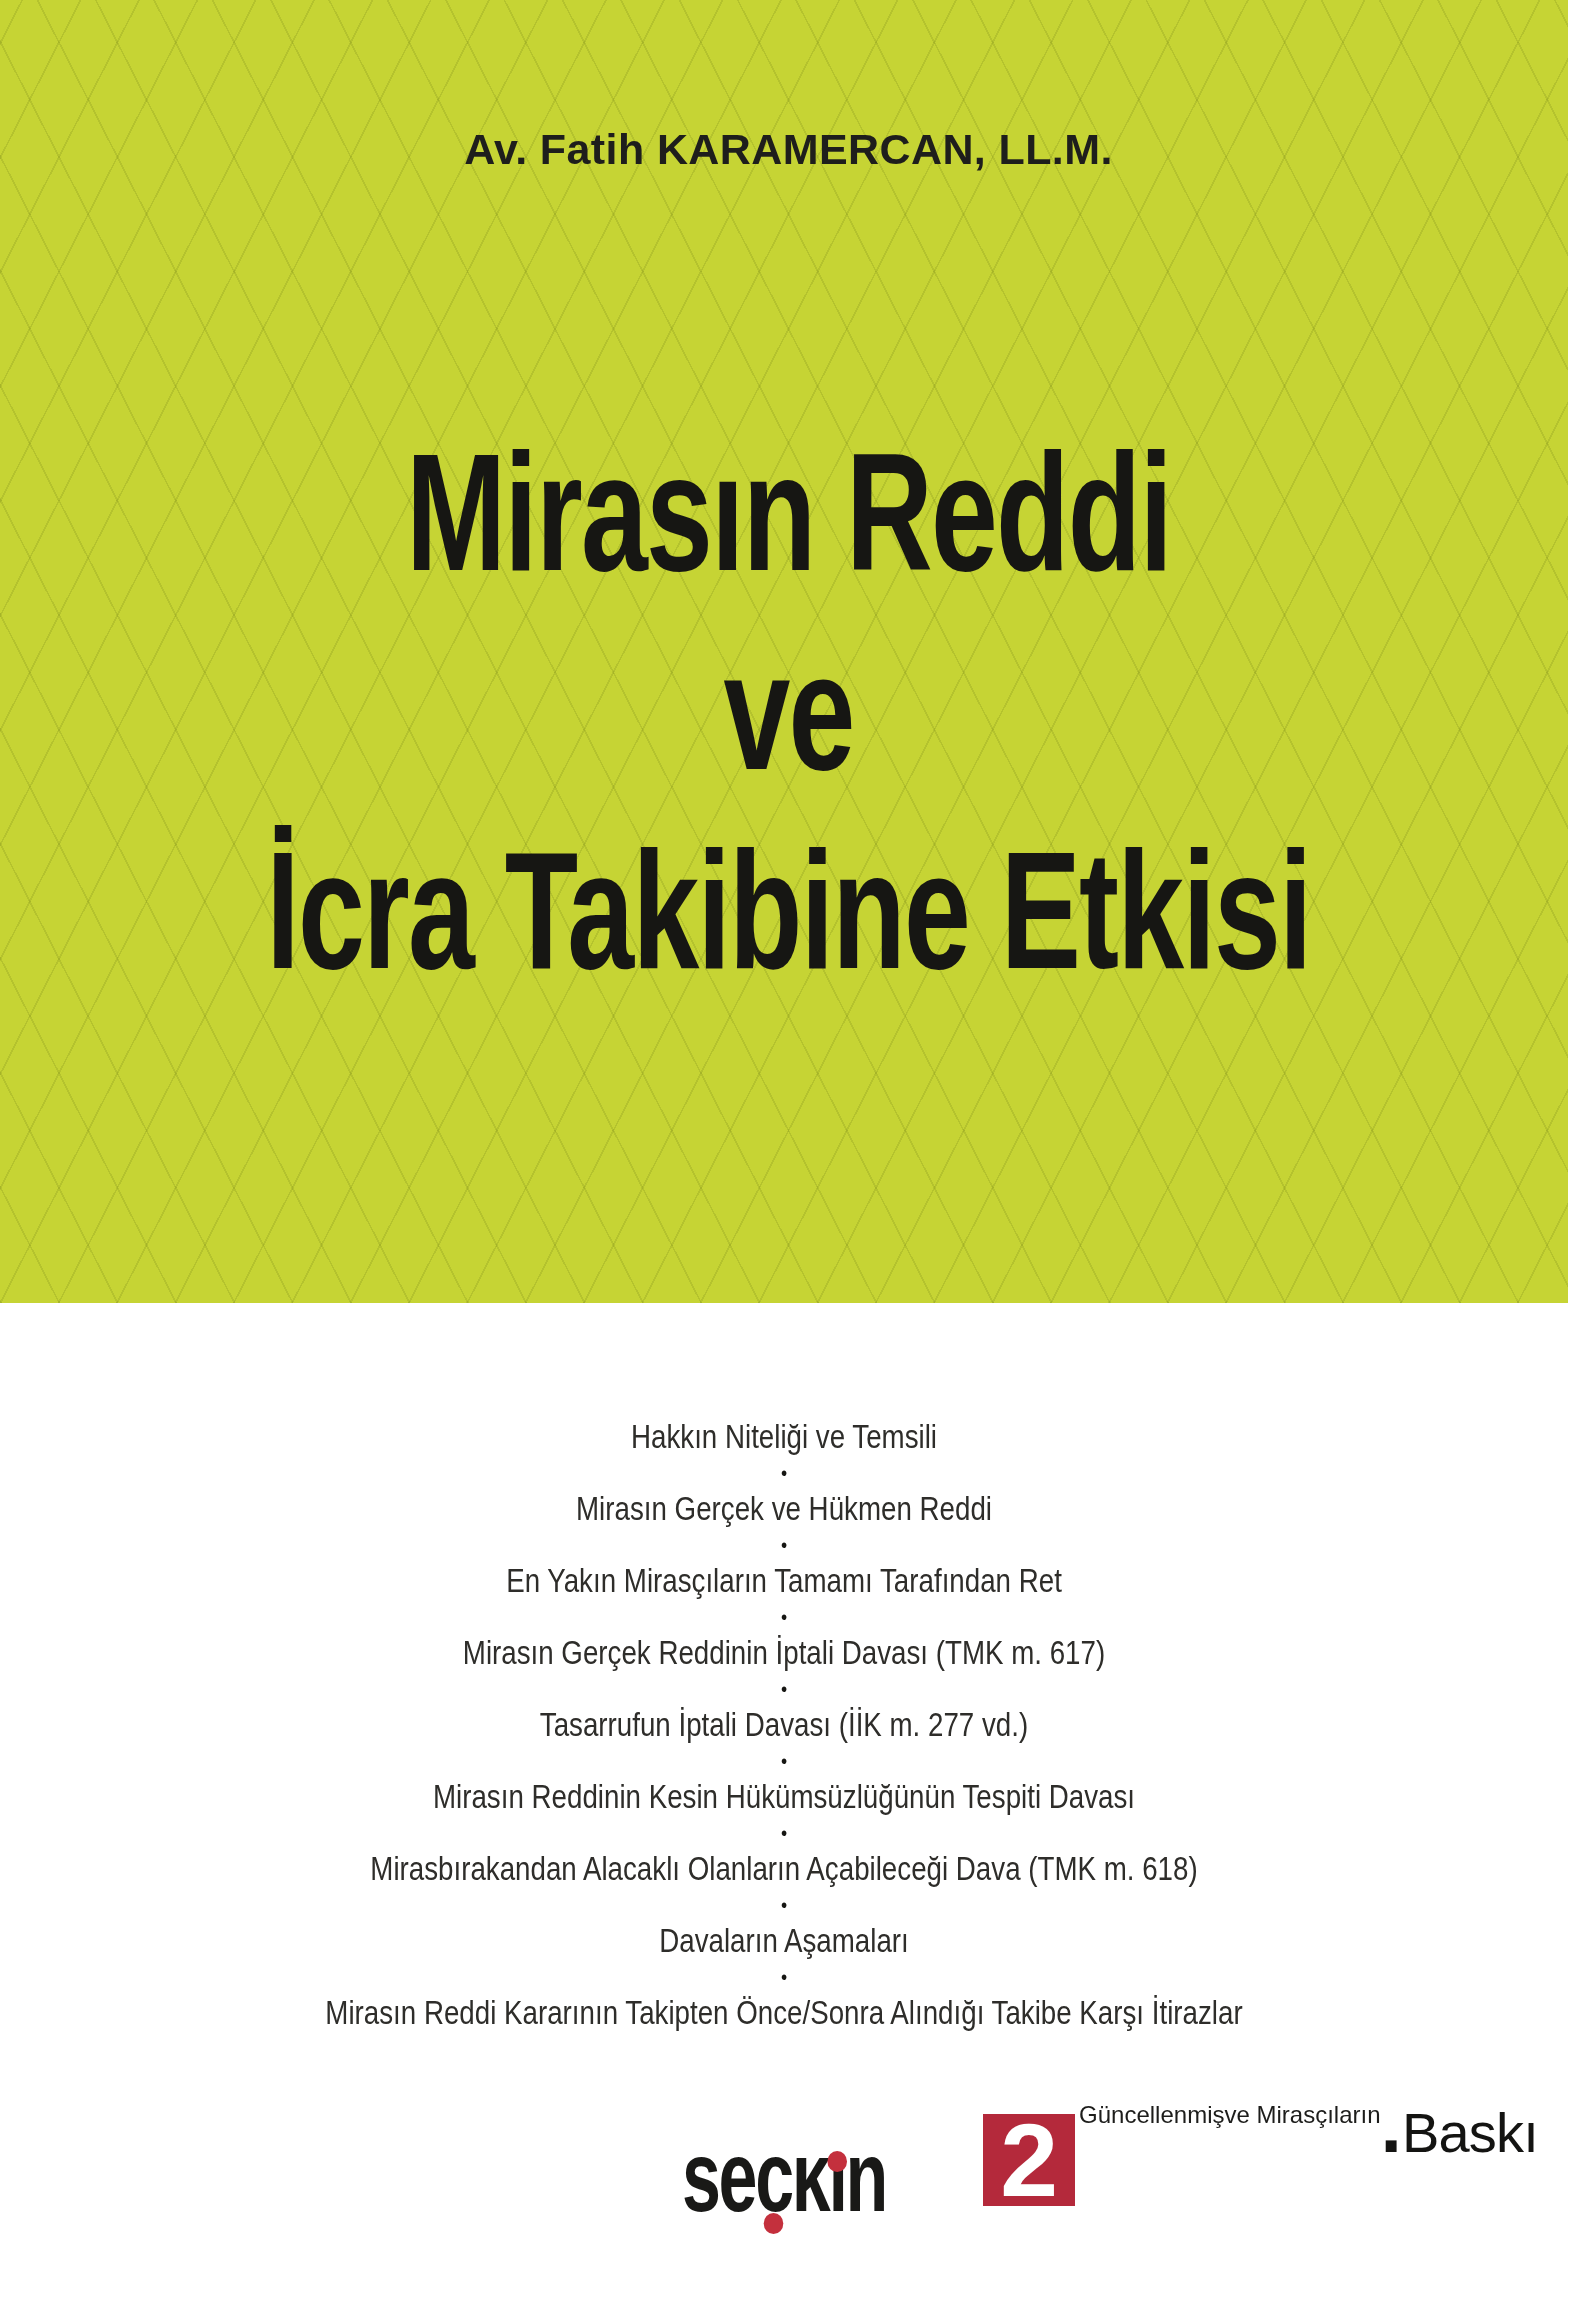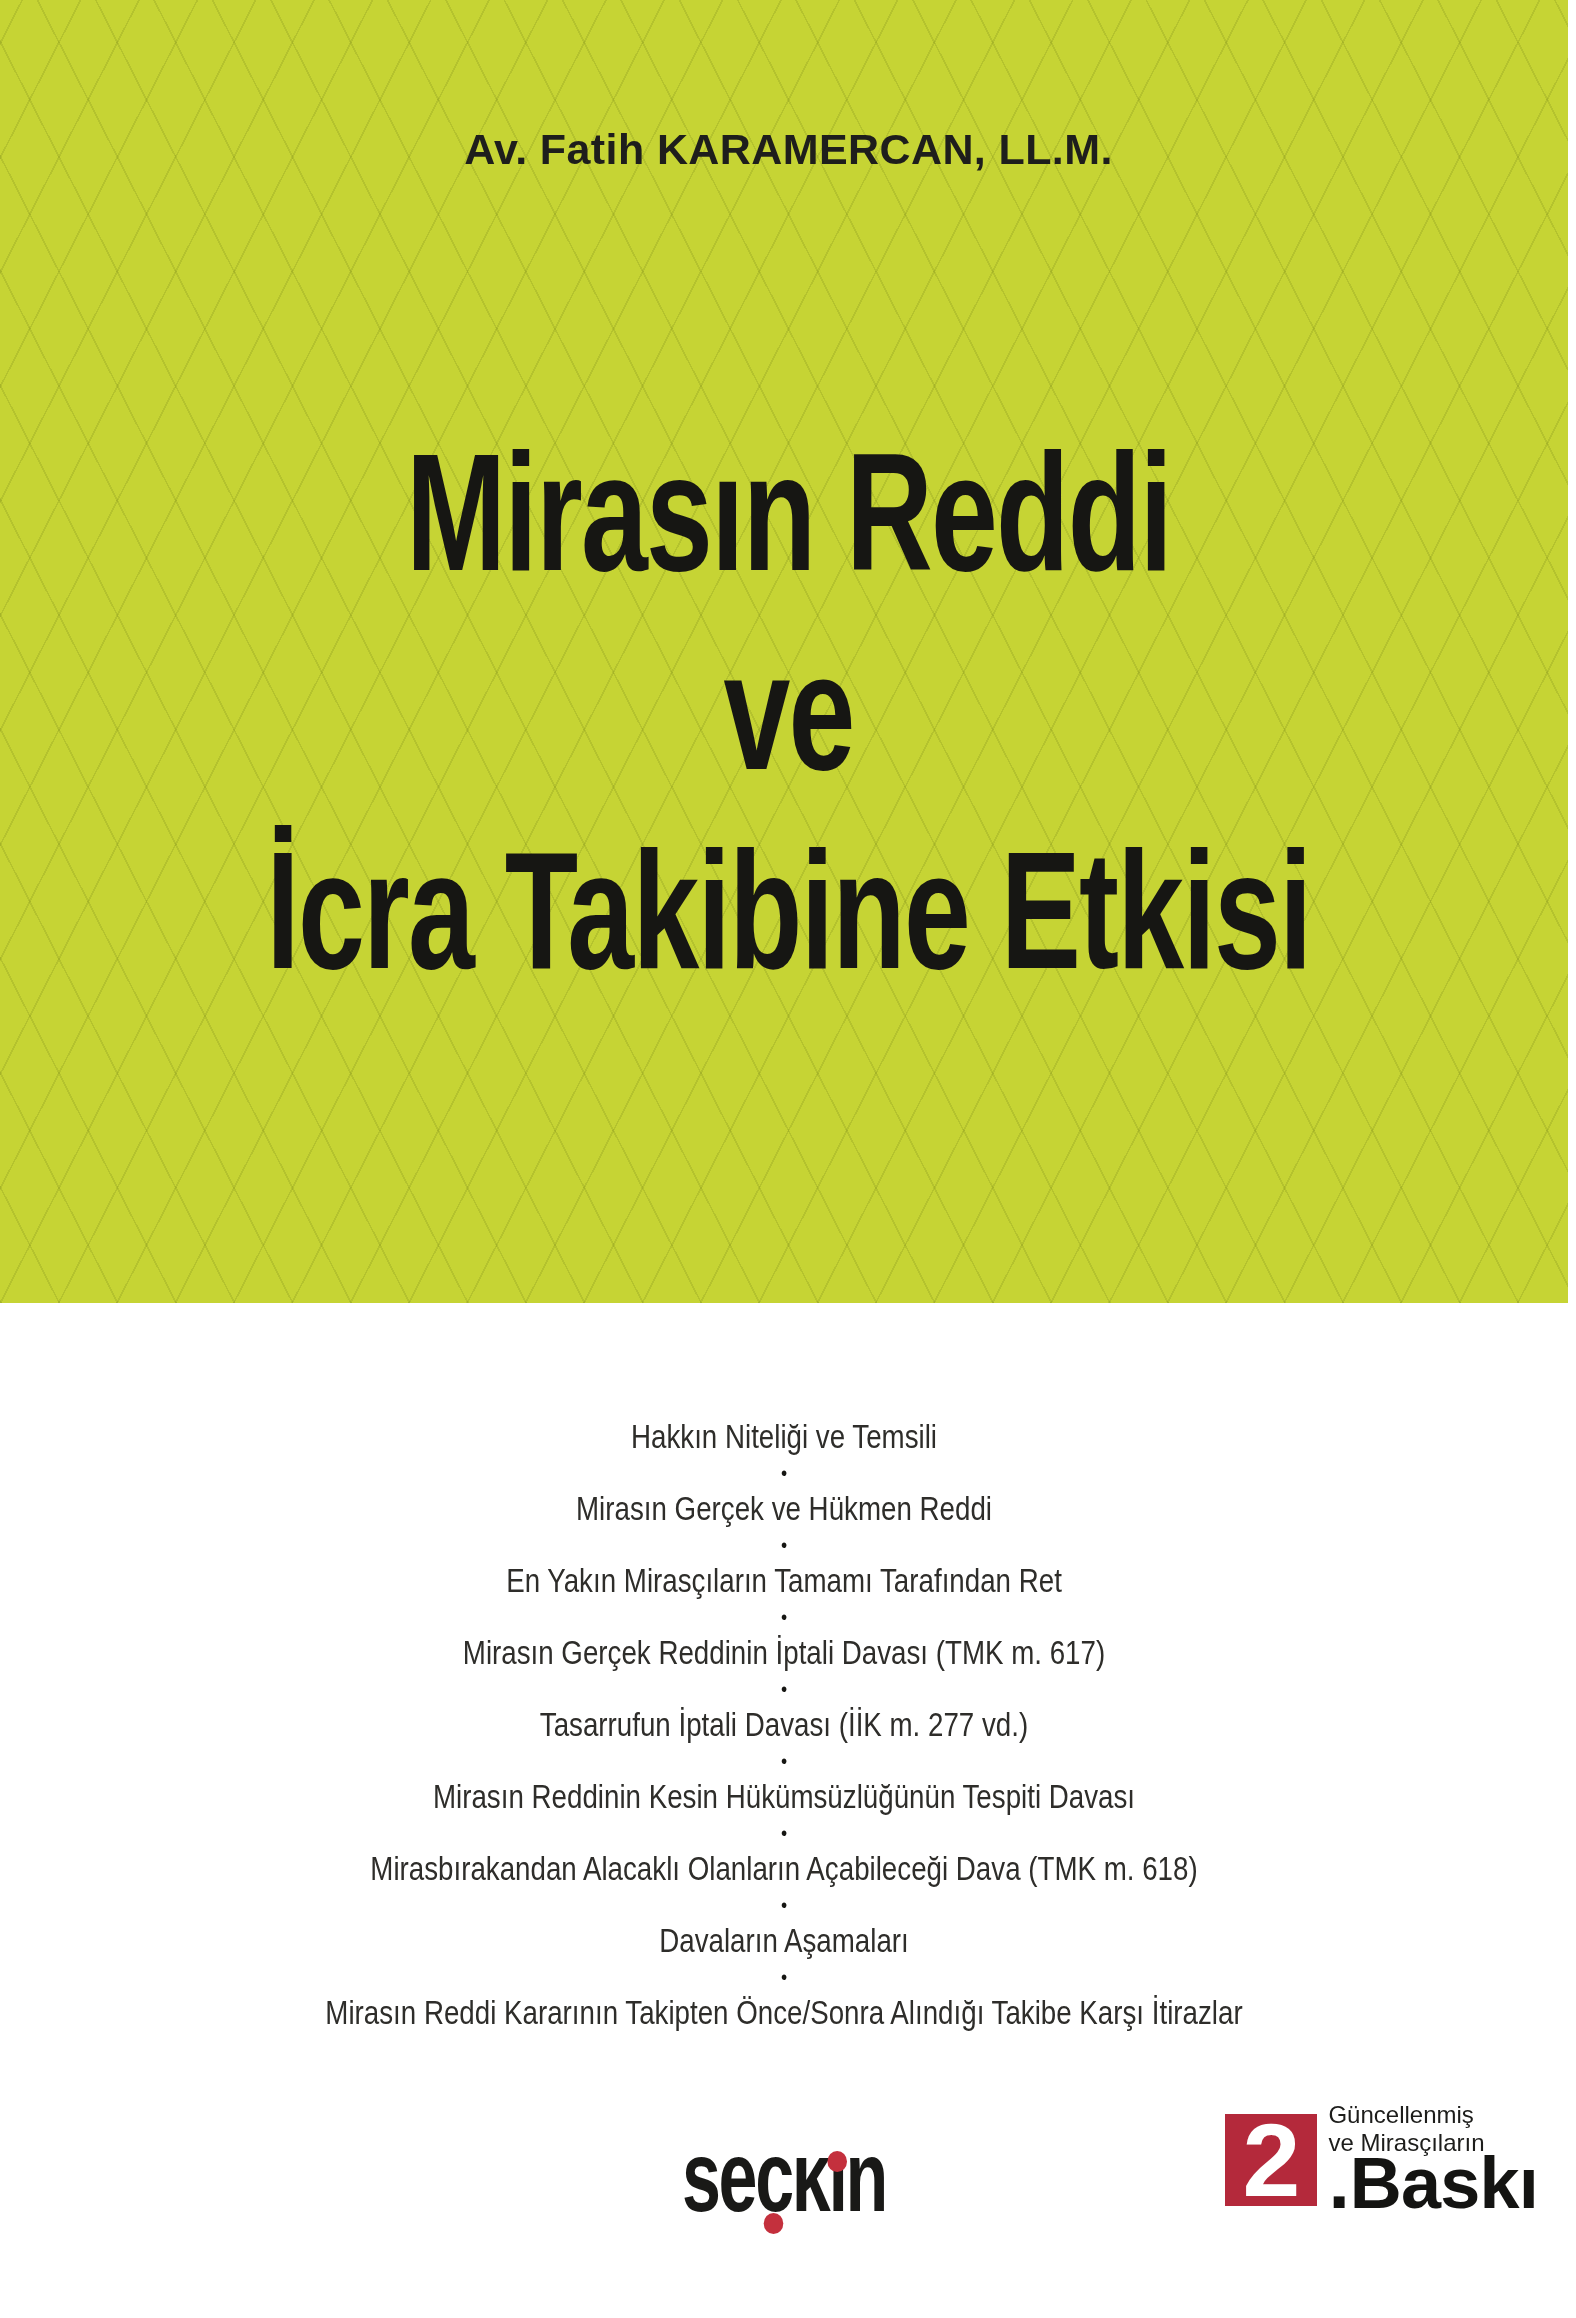--- a/index.html
+++ b/index.html
@@ -54,25 +54,25 @@
   .ll .dot.above { top:25px; }
   .ll .dot.below { top:87px; }
   
   .edition { position:absolute; top:2101px; right:30px; display:flex; }
   .ed-num {
     width:92px; height:92px; margin-top:13.4px; background:#b4293b;
     color:#ffffff; font-size:104px; font-weight:bold;
     display:flex; align-items:center; justify-content:center;
     overflow:hidden;
   }
-  .ed-right { margin-left:11px; display:flex; flex-direction:column; }
+  .ed-right { margin-left:4px; display:flex; flex-direction:row; }
   .ed-note { font-size:24px; line-height:28px; font-weight:500; color:#1d1d1b; }
   .ed-baski { display:flex; align-items:baseline; margin-top:0px; color:#141412; }
   .ed-dot   { font-size:77px; line-height:48px; font-weight:bold; }
-  .ed-label { font-size:72px; line-height:48px; font-weight:700; letter-spacing:-0.8px; }
+  .ed-label { font-size:56px; line-height:48px; font-weight:400; letter-spacing:-0.8px; }
 </style>
 </head>
 <body>
 
 <div class="page">
 
   <div class="hero">
     <div class="author">Av. Fatih KARAMERCAN, LL.M.</div>
     <div class="title">
       <div>Mirasın Reddi</div>

